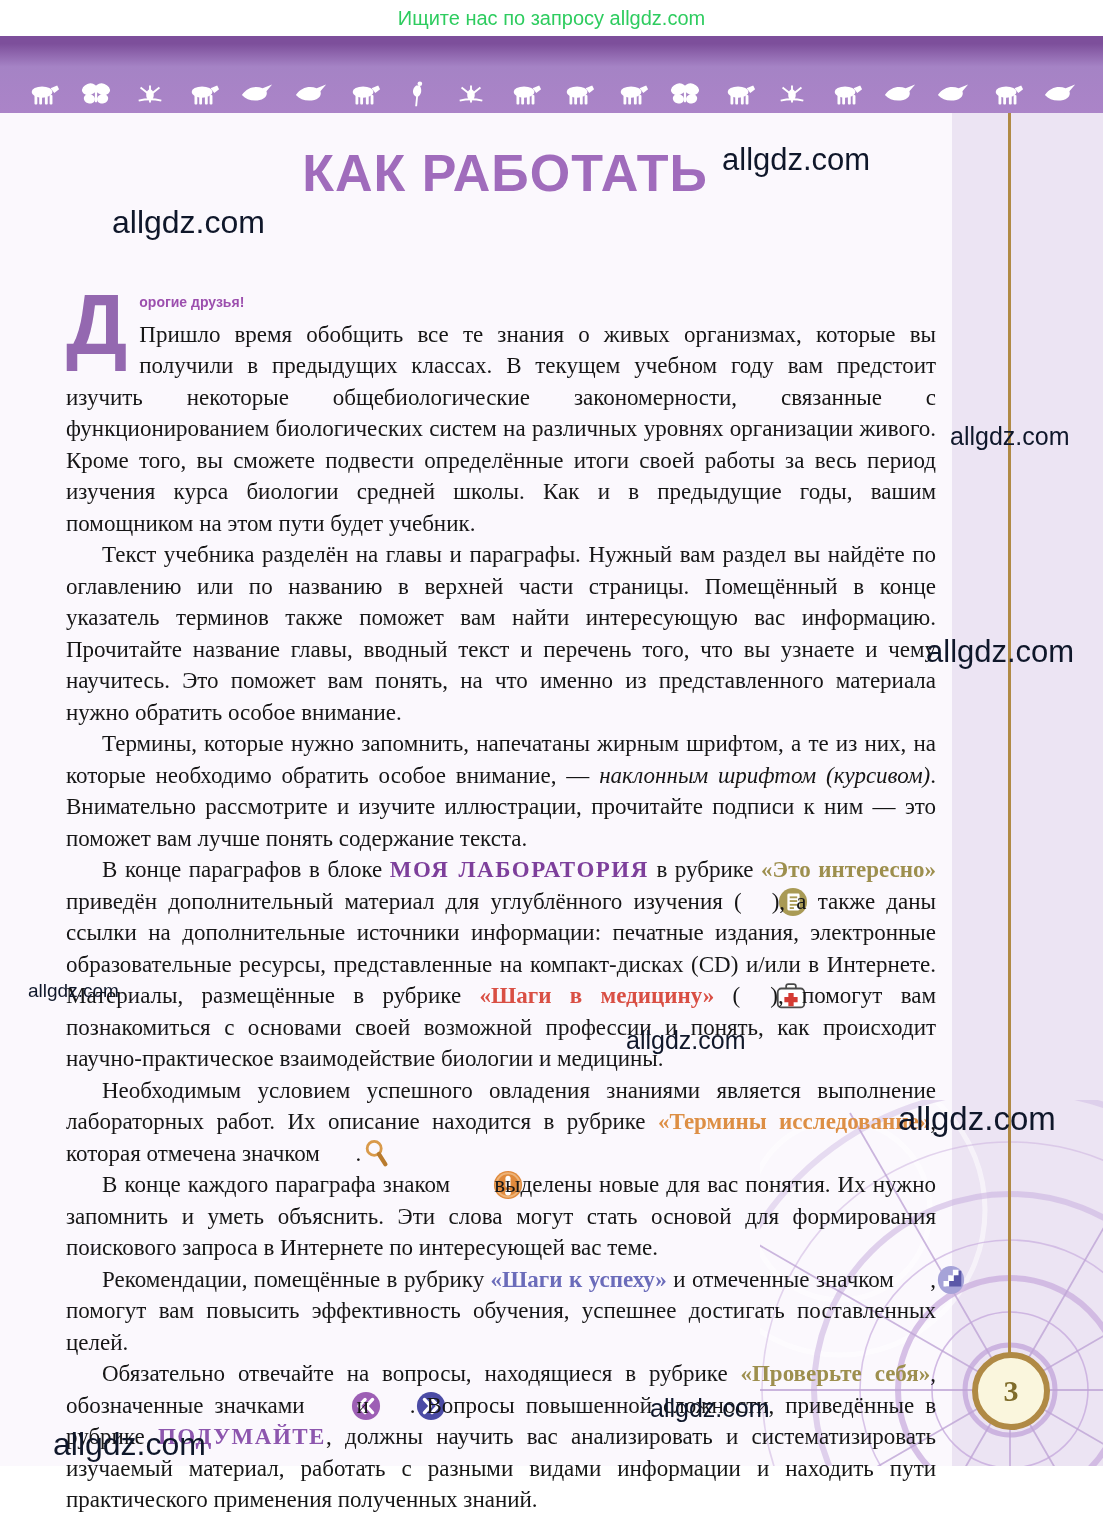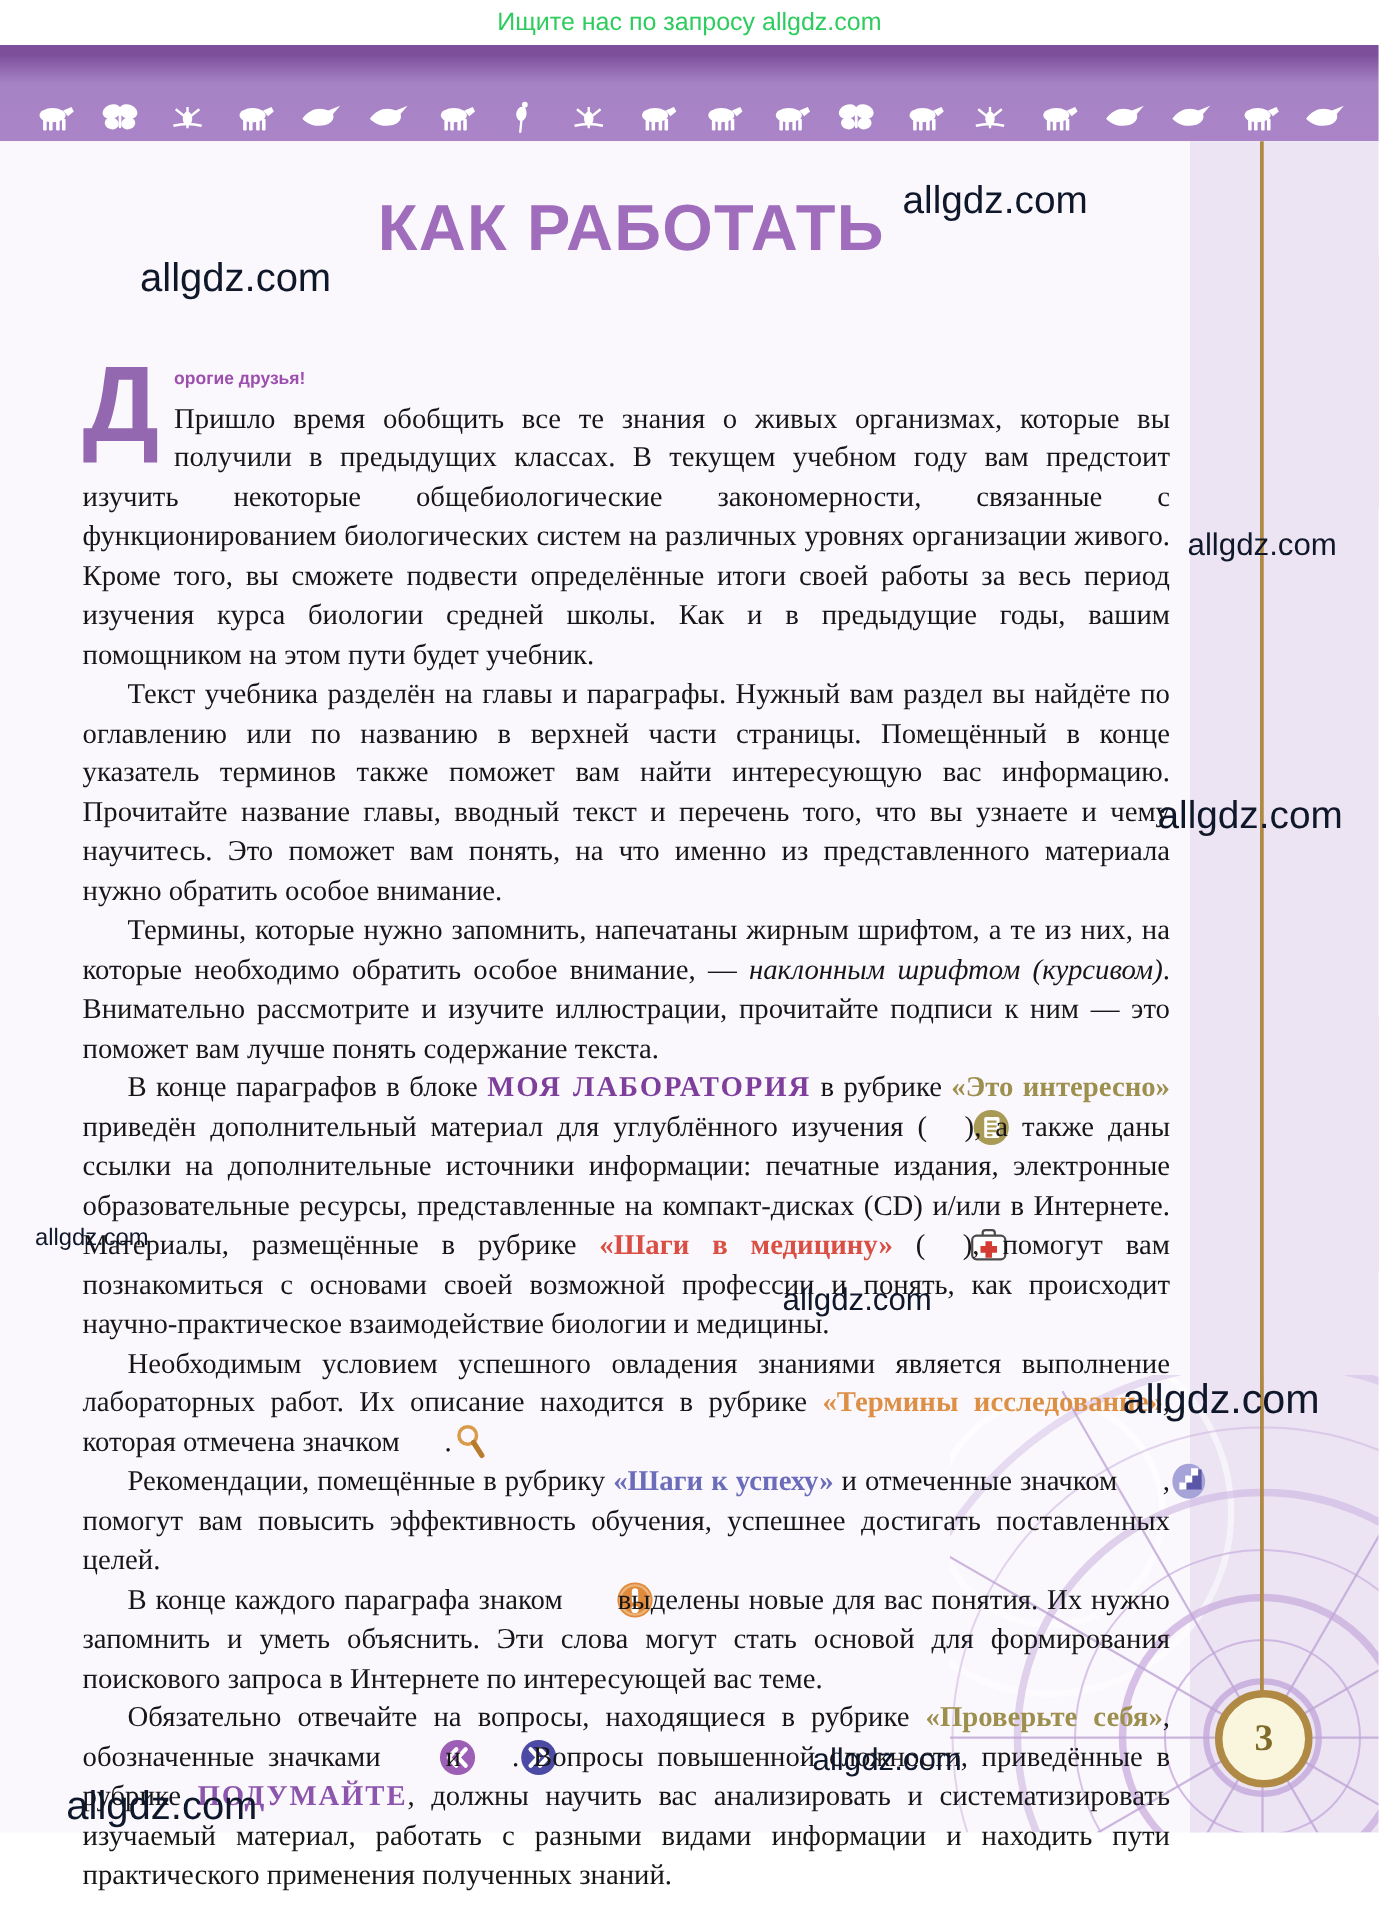--- a/index.html
+++ b/index.html
@@ -20,21 +20,21 @@
   .animal svg{width:100%;height:100%;}
 
   .content-bg{position:absolute;top:113px;left:0;width:100%;height:1353px;background:var(--page-bg);}
   .side-strip{position:absolute;top:113px;left:952px;width:151px;height:1353px;background:var(--strip-lavender);}
   .web{position:absolute;top:1100px;left:760px;width:343px;height:366px;overflow:hidden;line-height:0;}
   .gold-line{position:absolute;top:113px;left:1008px;width:3px;height:1240px;background:var(--gold);}
   .page-circle{position:absolute;top:1352px;left:972px;width:66px;height:66px;border-radius:50%;
                border:6px solid var(--gold);background:#faf6dd;display:flex;align-items:center;
                justify-content:center;font-weight:bold;font-size:30px;color:#7f6c2a;}
 
-  .title{position:absolute;top:154px;left:0;width:955px;text-align:center;padding-left:55px;
+  .title{position:absolute;top:144px;left:0;width:955px;text-align:center;padding-left:55px;
          box-sizing:border-box;font-family:"Liberation Sans",sans-serif;font-weight:bold;
          font-size:52px;line-height:58px;color:var(--title-purple);letter-spacing:1px;}
 
   .bodytext{position:absolute;top:284px;left:66px;width:870px;font-size:23px;line-height:31.5px;
             color:#161616;text-align:justify;}
   .bodytext p{margin:0;text-indent:36px;}
   .bodytext p.first{text-indent:0;}
 
   .dropcap{float:left;font-family:"Liberation Sans",sans-serif;font-weight:bold;font-size:86px;
            line-height:72px;color:var(--dropcap-purple);padding:4px 12px 10px 0;}
@@ -292,31 +292,31 @@
           </g>
         </svg></span><span>), а также даны ссылки на дополнительные источники информации: печатные издания, электронные образовательные ресурсы, представленные на компакт-дисках (CD) и/или в Интернете. Материалы, размещённые в рубрике </span><span class="rub-med">«Шаги в медицину»</span><span> (</span><span class="picon"><svg viewBox="0 0 34 30">
           <rect x="11.5" y="1.5" width="11" height="7" rx="2.5" fill="#fff" stroke="#4a4a4a" stroke-width="2"></rect>
           <rect x="2" y="6.5" width="30" height="21.5" rx="4" fill="#fff" stroke="#4a4a4a" stroke-width="2"></rect>
           <path d="M14 11.5h6v4.5h4.5v6H20v4.5h-6V22H9.5v-6H14z" fill="#d43b33"></path>
         </svg></span><span>), помогут вам познакомиться с основами своей возможной профессии и понять, как происходит научно-практическое взаимодействие биологии и медицины.</span></p>
   <p><span>Необходимым условием успешного овладения знаниями является выполнение лабораторных работ. Их описание находится в рубрике </span><span class="rub-issl">«Термины исследование»</span><span>, которая отмечена значком </span><span class="picon"><svg viewBox="0 0 30 32">
           <circle cx="12" cy="10" r="7.5" fill="none" stroke="#d99a4a" stroke-width="3"></circle>
           <line x1="17" y1="16" x2="24" y2="27" stroke="#b97b2e" stroke-width="4.5" stroke-linecap="round"></line>
         </svg></span><span>.</span></p>
-  <p><span>Рекомендации, помещённые в рубрику </span><span class="rub-uspeh">«Шаги к успеху»</span><span> и отмеченные значком </span><span class="picon"><svg viewBox="0 0 32 32">
-          <ellipse cx="16" cy="16" rx="14" ry="15" fill="#a6a3d8"></ellipse>
-          <path d="M11 23v-6h5v-6h5V6h6v17z" fill="#5a57a8"></path>
-          <path d="M8 23v-6h5v-6h5V5h6v6h-5v6h-5v6z" fill="#fff"></path>
-        </svg></span><span>, помогут вам повысить эффективность обучения, успешнее достигать поставленных целей.</span></p>
   <p><span>В конце каждого параграфа знаком </span><span class="picon"><svg viewBox="0 0 32 32">
           <circle cx="16" cy="16" r="15" fill="#e08a3c"></circle>
           <circle cx="16" cy="16" r="12.5" fill="none" stroke="#f2c492" stroke-width="2" opacity="0.7"></circle>
           <rect x="13.3" y="6" width="5.4" height="13" rx="2.7" fill="#fff"></rect>
           <circle cx="16" cy="24" r="3.1" fill="#fff"></circle>
         </svg></span><span> выделены новые для вас понятия. Их нужно запомнить и уметь объяснить. Эти слова могут стать основой для формирования поискового запроса в Интернете по интересующей вас теме.</span></p>
+  <p><span>Рекомендации, помещённые в рубрику </span><span class="rub-uspeh">«Шаги к успеху»</span><span> и отмеченные значком </span><span class="picon"><svg viewBox="0 0 32 32">
+          <ellipse cx="16" cy="16" rx="14" ry="15" fill="#a6a3d8"></ellipse>
+          <path d="M11 23v-6h5v-6h5V6h6v17z" fill="#5a57a8"></path>
+          <path d="M8 23v-6h5v-6h5V5h6v6h-5v6h-5v6z" fill="#fff"></path>
+        </svg></span><span>, помогут вам повысить эффективность обучения, успешнее достигать поставленных целей.</span></p>
   <p><span>Обязательно отвечайте на вопросы, находящиеся в рубрике </span><span class="rub-olive">«Проверьте себя»</span><span>, обозначенные значками </span><span class="picon"><svg viewBox="0 0 32 32">
           <circle cx="16" cy="16" r="15" fill="#9d5fb5"></circle>
           <path d="M15 9l-6.5 7L15 23M23 9l-6.5 7L23 23" stroke="#fff" stroke-width="3.6" fill="none" stroke-linecap="round" stroke-linejoin="round"></path>
         </svg></span><span> и </span><span class="picon"><svg viewBox="0 0 32 32">
           <circle cx="16" cy="16" r="15" fill="#4b4ba5"></circle>
           <path d="M9 9l6.5 7L9 23M17 9l6.5 7L17 23" stroke="#fff" stroke-width="3.6" fill="none" stroke-linecap="round" stroke-linejoin="round"></path>
         </svg></span><span>. Вопросы повышенной сложности, приведённые в рубрике </span><span class="rub-podum">ПОДУМАЙТЕ</span><span>, должны научить вас анализировать и систематизировать изучаемый материал, работать с разными видами информации и находить пути практического применения полученных знаний.</span></p>
 </div>
 
 <div class="wm wm1">allgdz.com</div>

